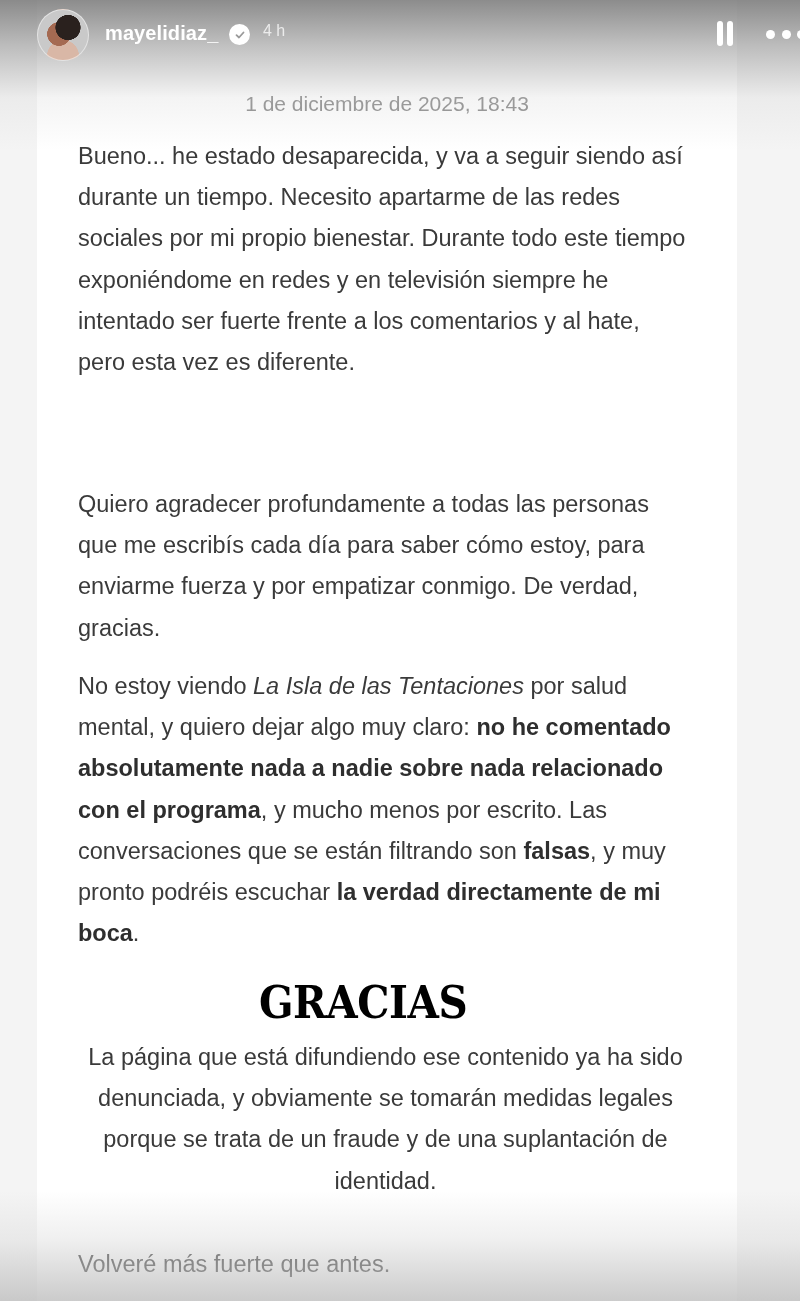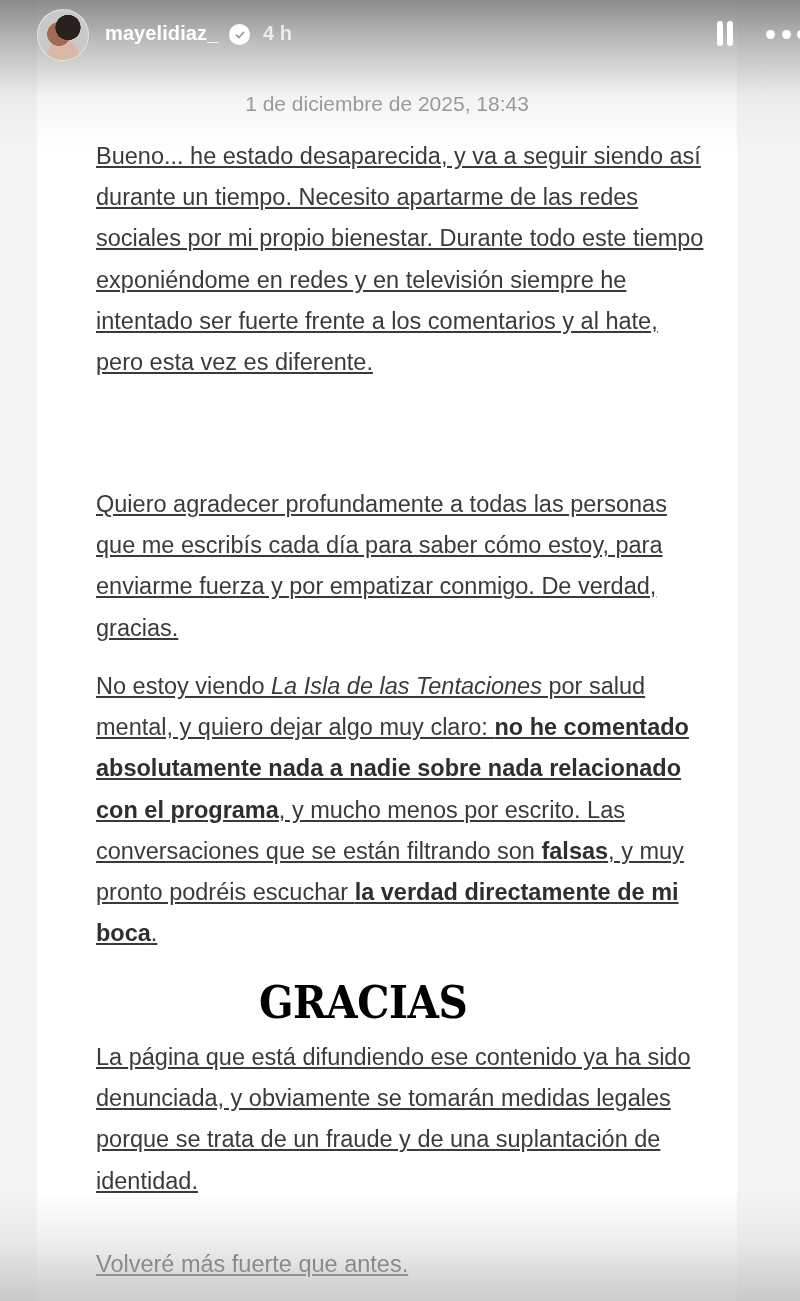--- a/index.html
+++ b/index.html
@@ -52,50 +52,49 @@
       letter-spacing: 0.1px;
     }
     .verified {
       position: absolute; left: 197px; top: 24px; width: 21px; height: 21px;
       border-radius: 50%; background: #ffffff;
       display: flex; align-items: center; justify-content: center;
     }
     .verified svg { width: 12px; height: 12px; }
     .time {
       position: absolute; left: 231px; top: 22px;
-      font-size: 20px; color: rgba(255,255,255,0.75); font-weight: bold;
+      font-size: 16px; color: rgba(255,255,255,0.75); font-weight: normal;
     }
     .pause-btn {
       position: absolute; left: 683px; top: 19px; width: 20px; height: 30px;
     }
     .pause-btn span {
       position: absolute; top: 2px; width: 6px; height: 25px; border-radius: 3px; background: #fff;
     }
     .pause-btn span:first-child { left: 2px; }
     .pause-btn span:last-child { left: 12px; }
     .more-btn {
       position: absolute; left: 734px; top: 24px; width: 40px; height: 20px;
       display: flex; align-items: center; justify-content: space-between;
     }
     .more-btn span { width: 9px; height: 9px; border-radius: 50%; background: #fff; }
     .date {
       position: absolute; left: 37px; top: 92px; width: 700px; text-align: center;
       font-size: 21px; color: #8a8a8a; z-index: 1;
     }
     .para {
-      position: absolute; left: 96px; width: 615px;
+      position: absolute; left: 78px; width: 615px;
       font-size: 23.5px; line-height: 41.2px; color: #3a3a3a;
       z-index: 1;
-      text-decoration: underline;
     }
     .para b { color: #2e2e2e; }
     .p1 { top: 136px; }
     .p2 { top: 460px; margin-top: 24px; }
     .p3 { top: 666px; }
-    .p4 { top: 1037px; }
+    .p4 { top: 1037px; text-align: center; }
     .p5 { top: 1244px; }
     .gracias {
       position: absolute; left: 259px; top: 977px;
       font-family: "DejaVu Serif", "Liberation Serif", serif;
       font-weight: bold; font-size: 44px; color: #000;
       transform: scaleX(0.92); transform-origin: left center;
       letter-spacing: -0.5px;
       z-index: 1;
     }
   </style>

